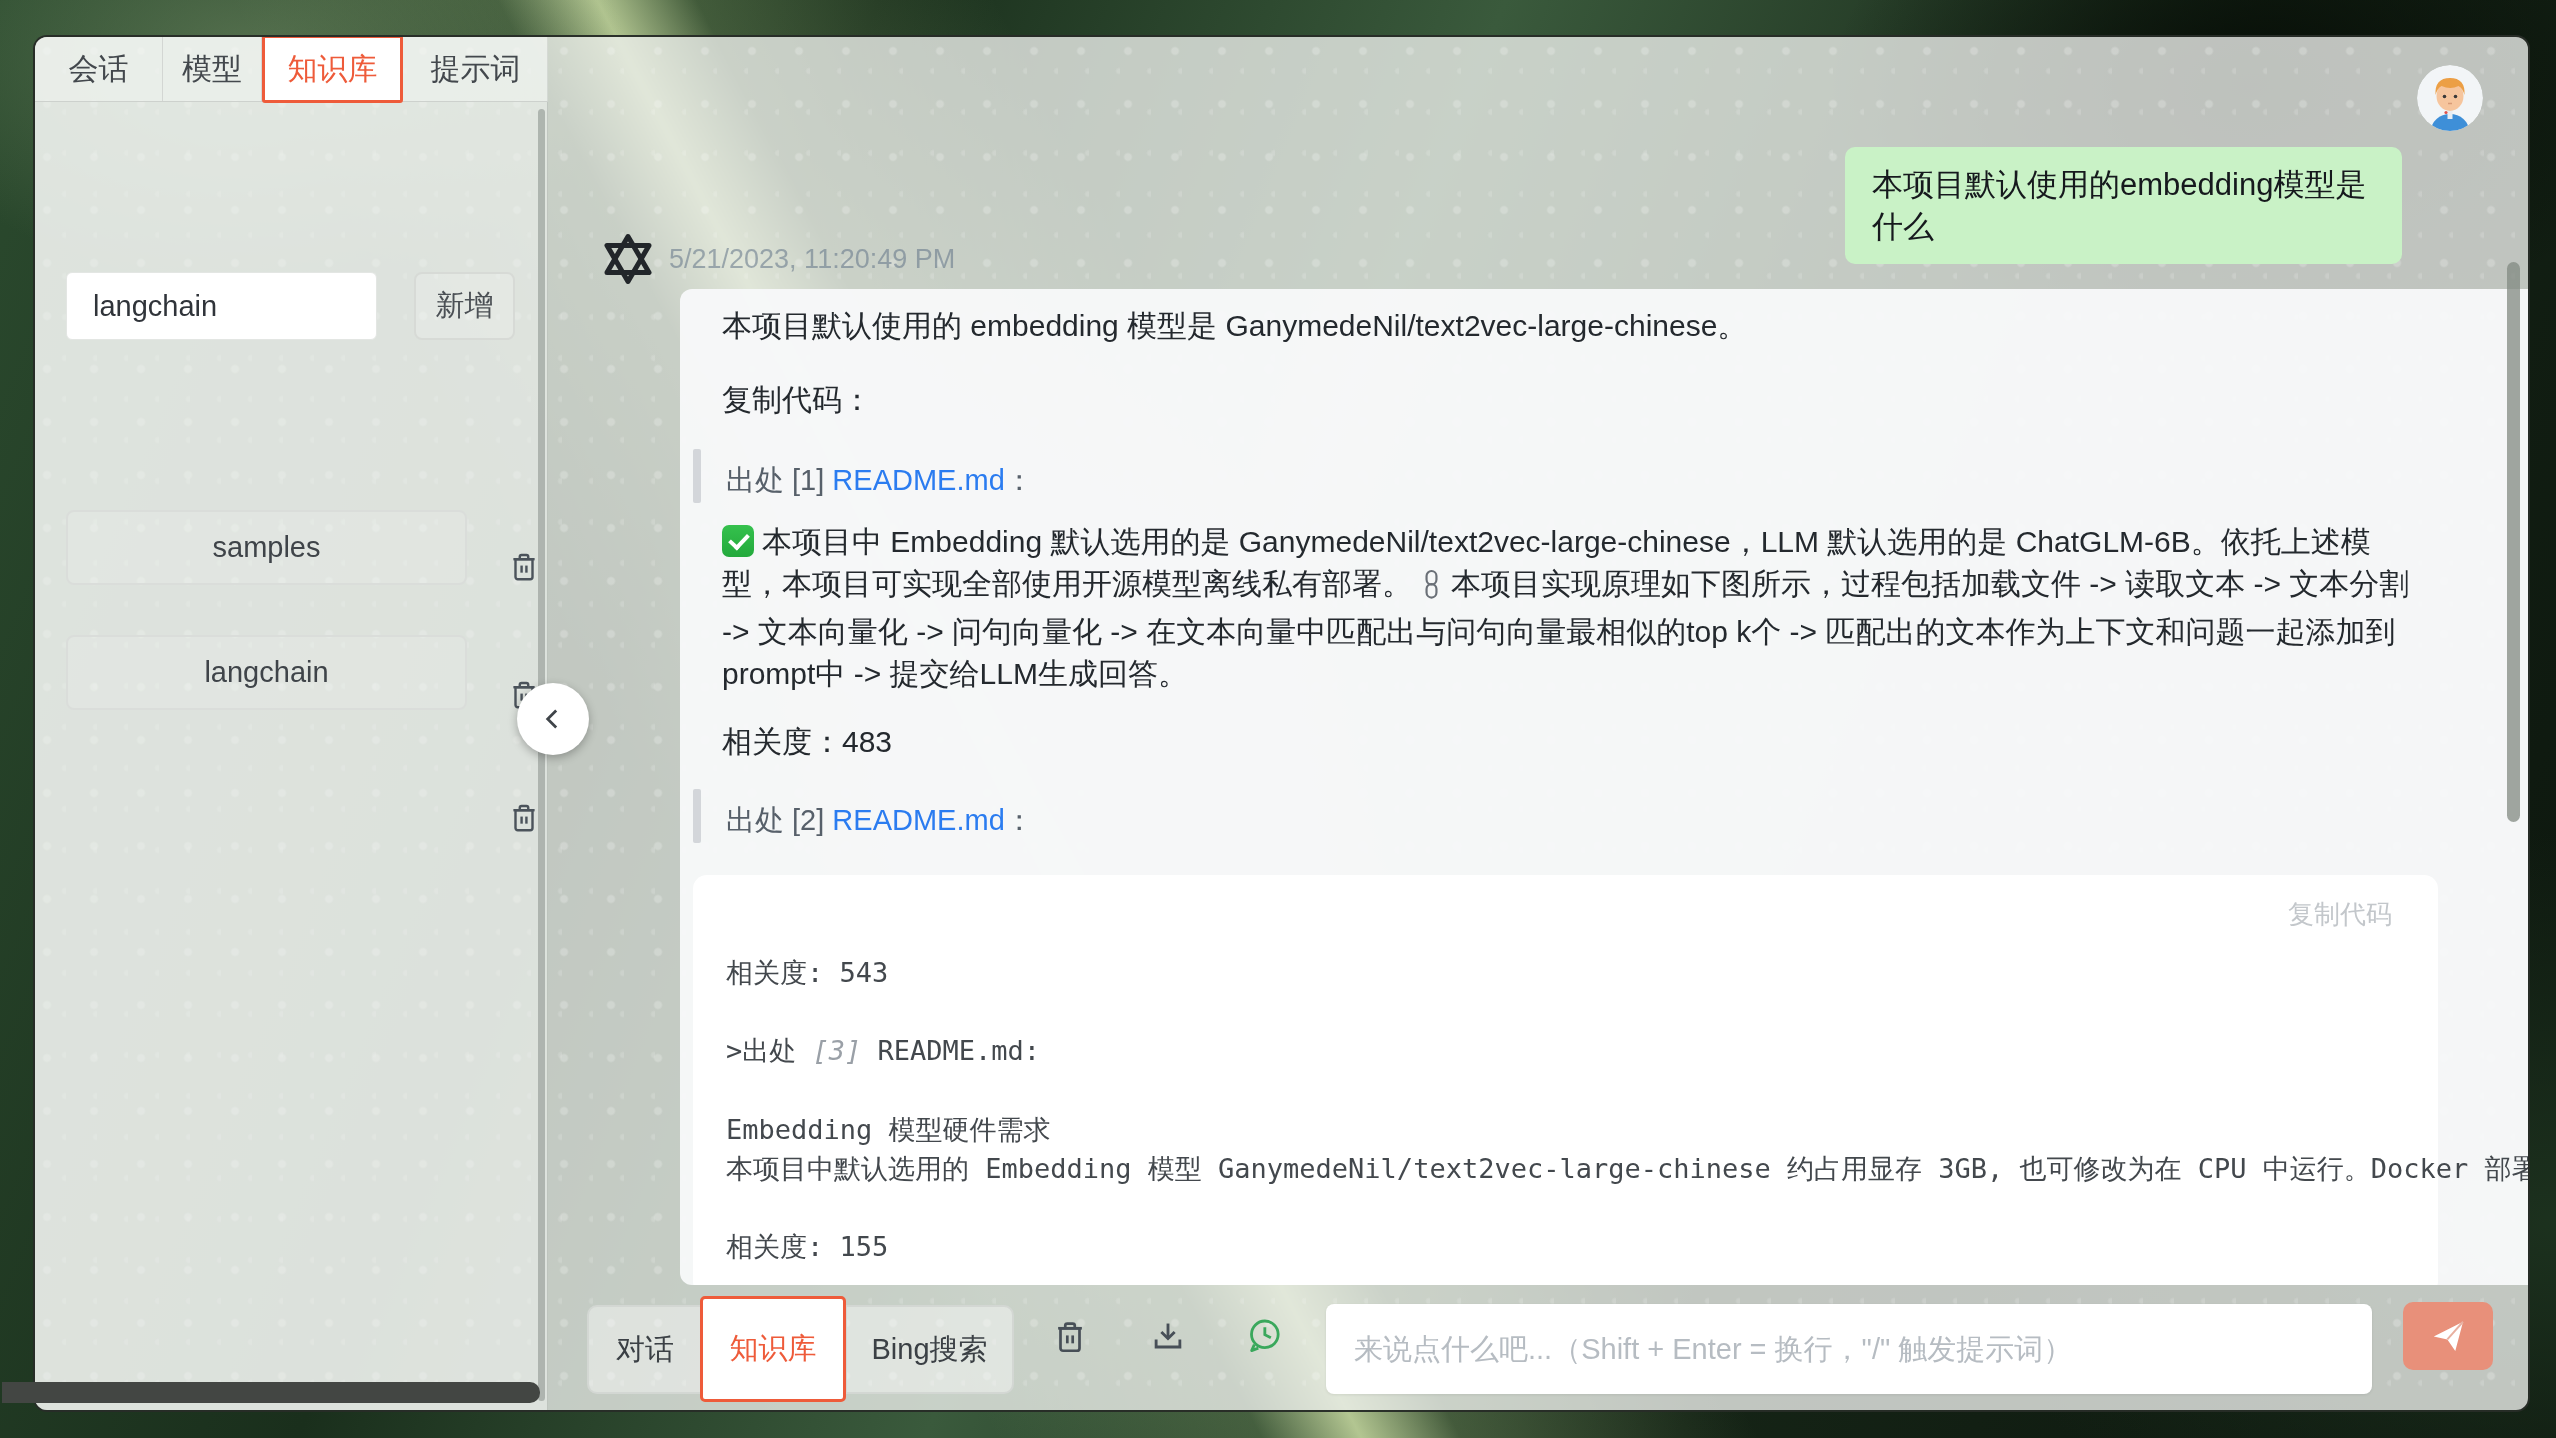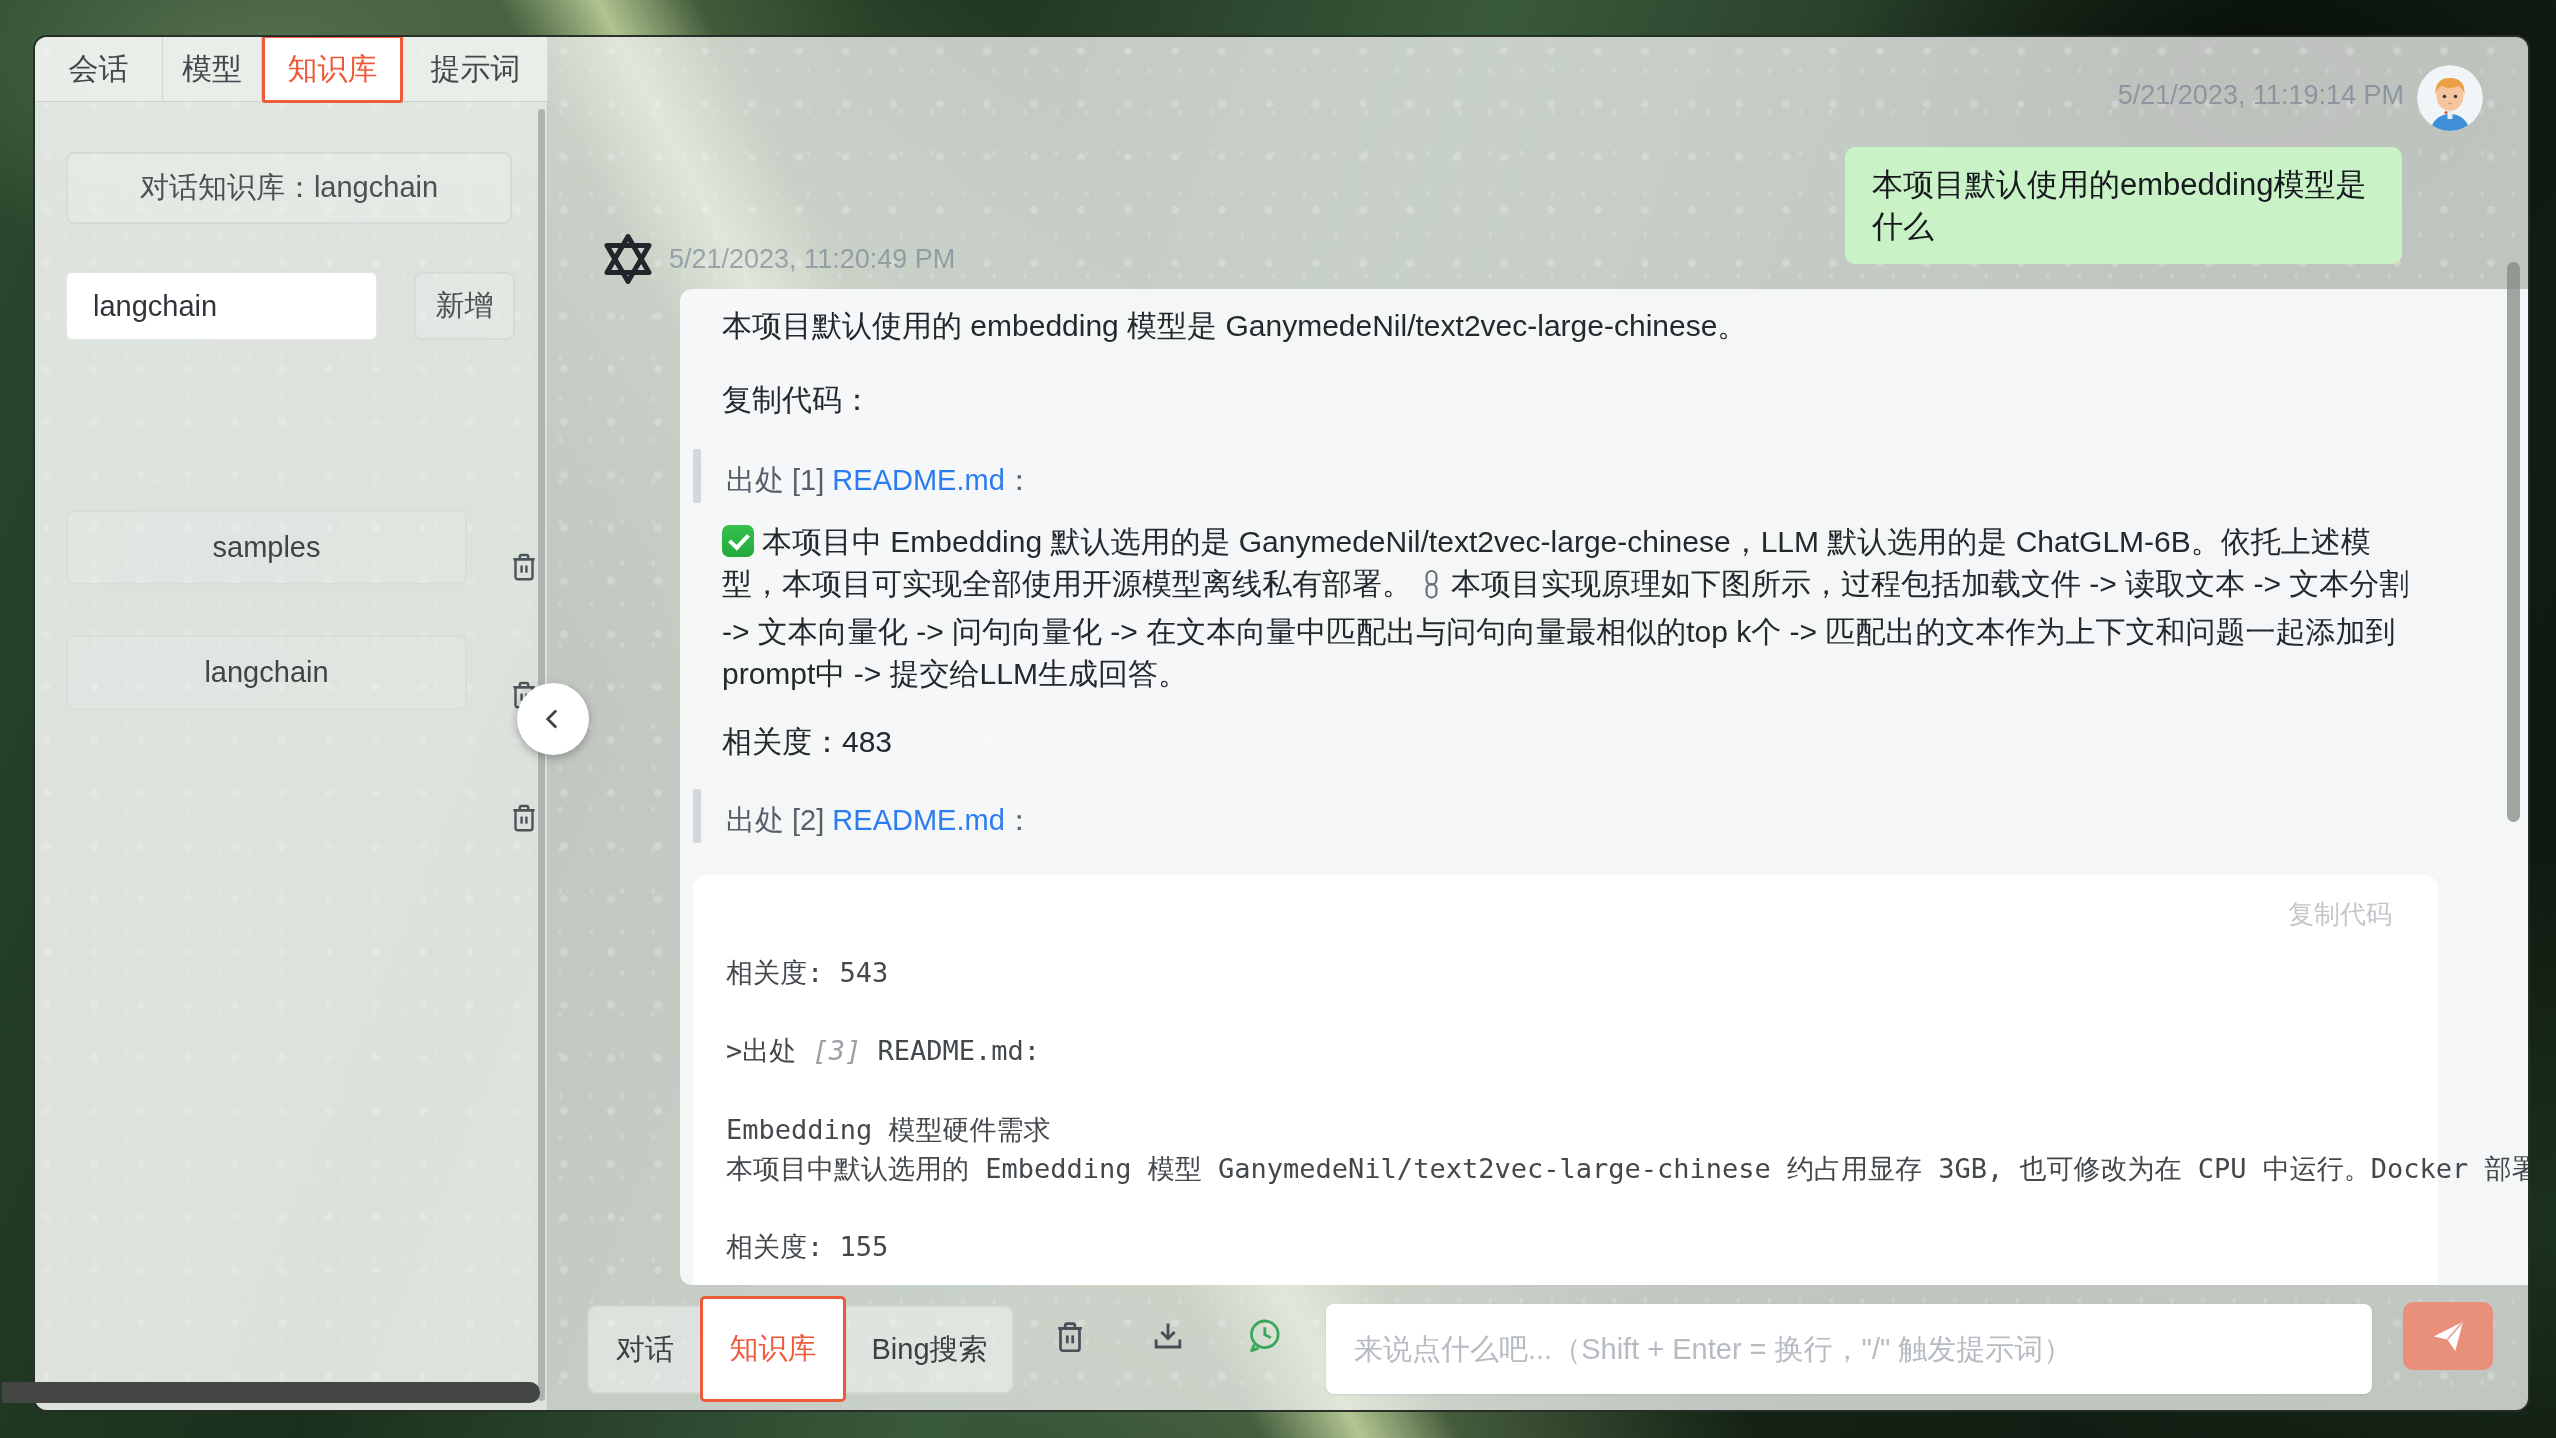--- a/index.html
+++ b/index.html
@@ -112,21 +112,20 @@
   <div class="window">
 
     <div class="sidebar">
       <div class="tabbar">
         <div class="tab" style="width:128px">会话</div>
         <div class="tab" style="width:99px">模型</div>
         <div class="tab selected" style="width:141px">知识库</div>
         <div class="tab" style="flex:1">提示词</div>
       </div>
 
-      <div class="boxbtn" style="left:31px;top:115px;width:446px;height:72px;">对话知识库：langchain</div>
 
       <input class="kb-input" value="langchain" style="">
       <div class="boxbtn" style="left:379px;top:235px;width:101px;height:68px;cursor:pointer;">新增</div>
 
       <div class="sitem" style="top:473px">samples</div>
       <div class="sitem" style="top:598px">langchain</div>
 
       <button class="trash-side" style="top:513px">
         <svg viewBox="0 0 24 24" width="34" height="34" fill="none" stroke="currentColor" stroke-width="1.7">
           <path d="M4.5 6.5h15"></path>
@@ -151,21 +150,20 @@
             <path d="M9 6.5V4.8c0-.7.6-1.3 1.3-1.3h3.4c.7 0 1.3.6 1.3 1.3v1.7"></path>
           <path d="M6 6.5h12v12.6c0 .9-.7 1.6-1.6 1.6H7.6c-.9 0-1.6-.7-1.6-1.6z"></path>
           <path d="M10.3 11v5"></path>
             <path d="M13.7 11v5"></path>
         </svg>
       </button>
 
       <div class="side-scroll"></div>
     </div>
 
-    <div class="u-time">5/21/2023, 11:19:14 PM</div>
     <div class="u-avatar">
       <svg viewBox="0 0 66 66" width="66" height="66">
         <defs>
             <clipPath id="avc">
               <circle cx="33" cy="33" r="33"></circle>
             </clipPath>
           </defs>
         <circle cx="33" cy="33" r="33" fill="#f2f5f7"></circle>
         <g clip-path="url(#avc)">
           <path d="M14 66 a19 17 0 0 1 38 0 z" fill="#3e8fd8"></path>

